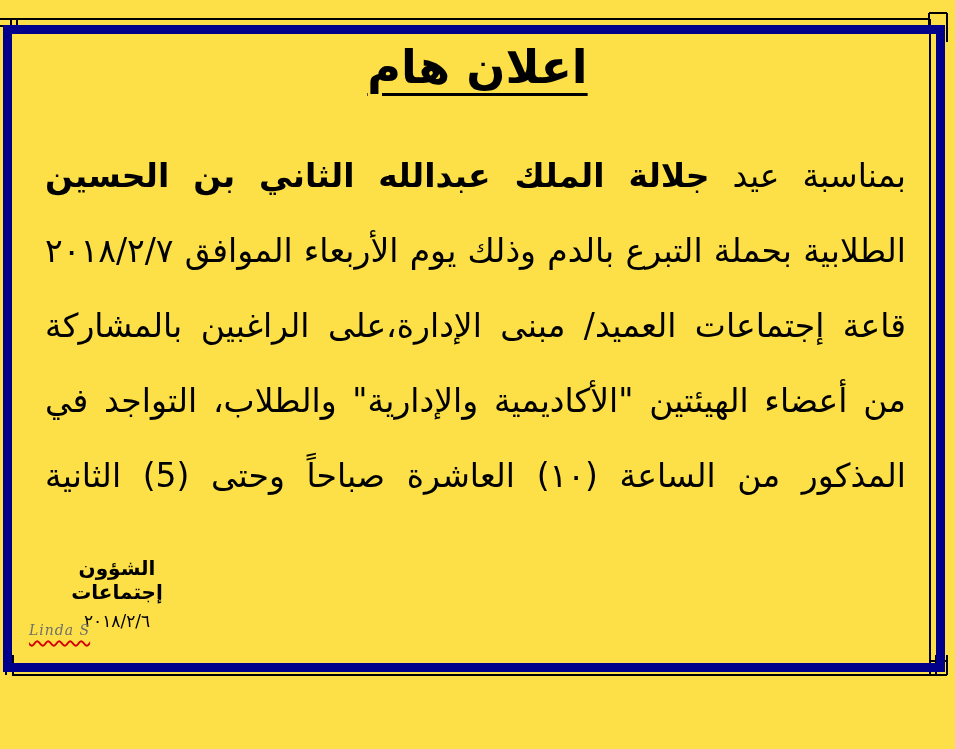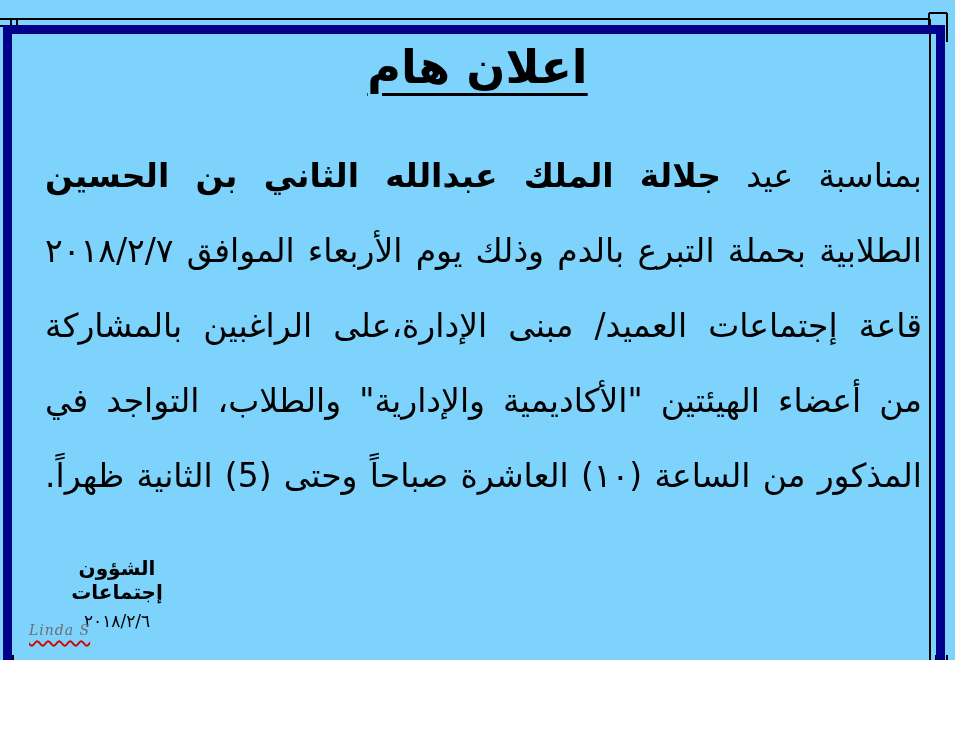--- a/index.html
+++ b/index.html
@@ -3,22 +3,22 @@
 <meta charset="utf-8">
 <style>
   html, body {
     margin: 0;
     padding: 0;
     background: #ffffff;
   }
   .page {
     position: relative;
     width: 955px;
-    height: 660px;
-    background: #7dd3fc;
+    height: 749px;
+    background: #fde047;
     overflow: hidden;
     font-family: "DejaVu Sans", sans-serif;
     color: var(--ink, #000);
   }
   .border-svg {
     position: absolute;
     inset: 0;
     width: 955px;
     height: 749px;
     pointer-events: none;
@@ -33,21 +33,21 @@
     font-size: 46px;
     font-weight: bold;
     text-decoration: underline;
     text-decoration-thickness: 2.5px;
     text-underline-offset: 10px;
     direction: rtl;
   }
   .body-text {
     position: absolute;
     top: 138px;
-    right: 33px;
+    right: 49px;
     left: 45px;
     direction: rtl;
     font-size: 33px;
     line-height: 75px;
   }
   .body-line {
     text-align: justify;
     text-align-last: justify;
     white-space: normal;
     height: 75px;

